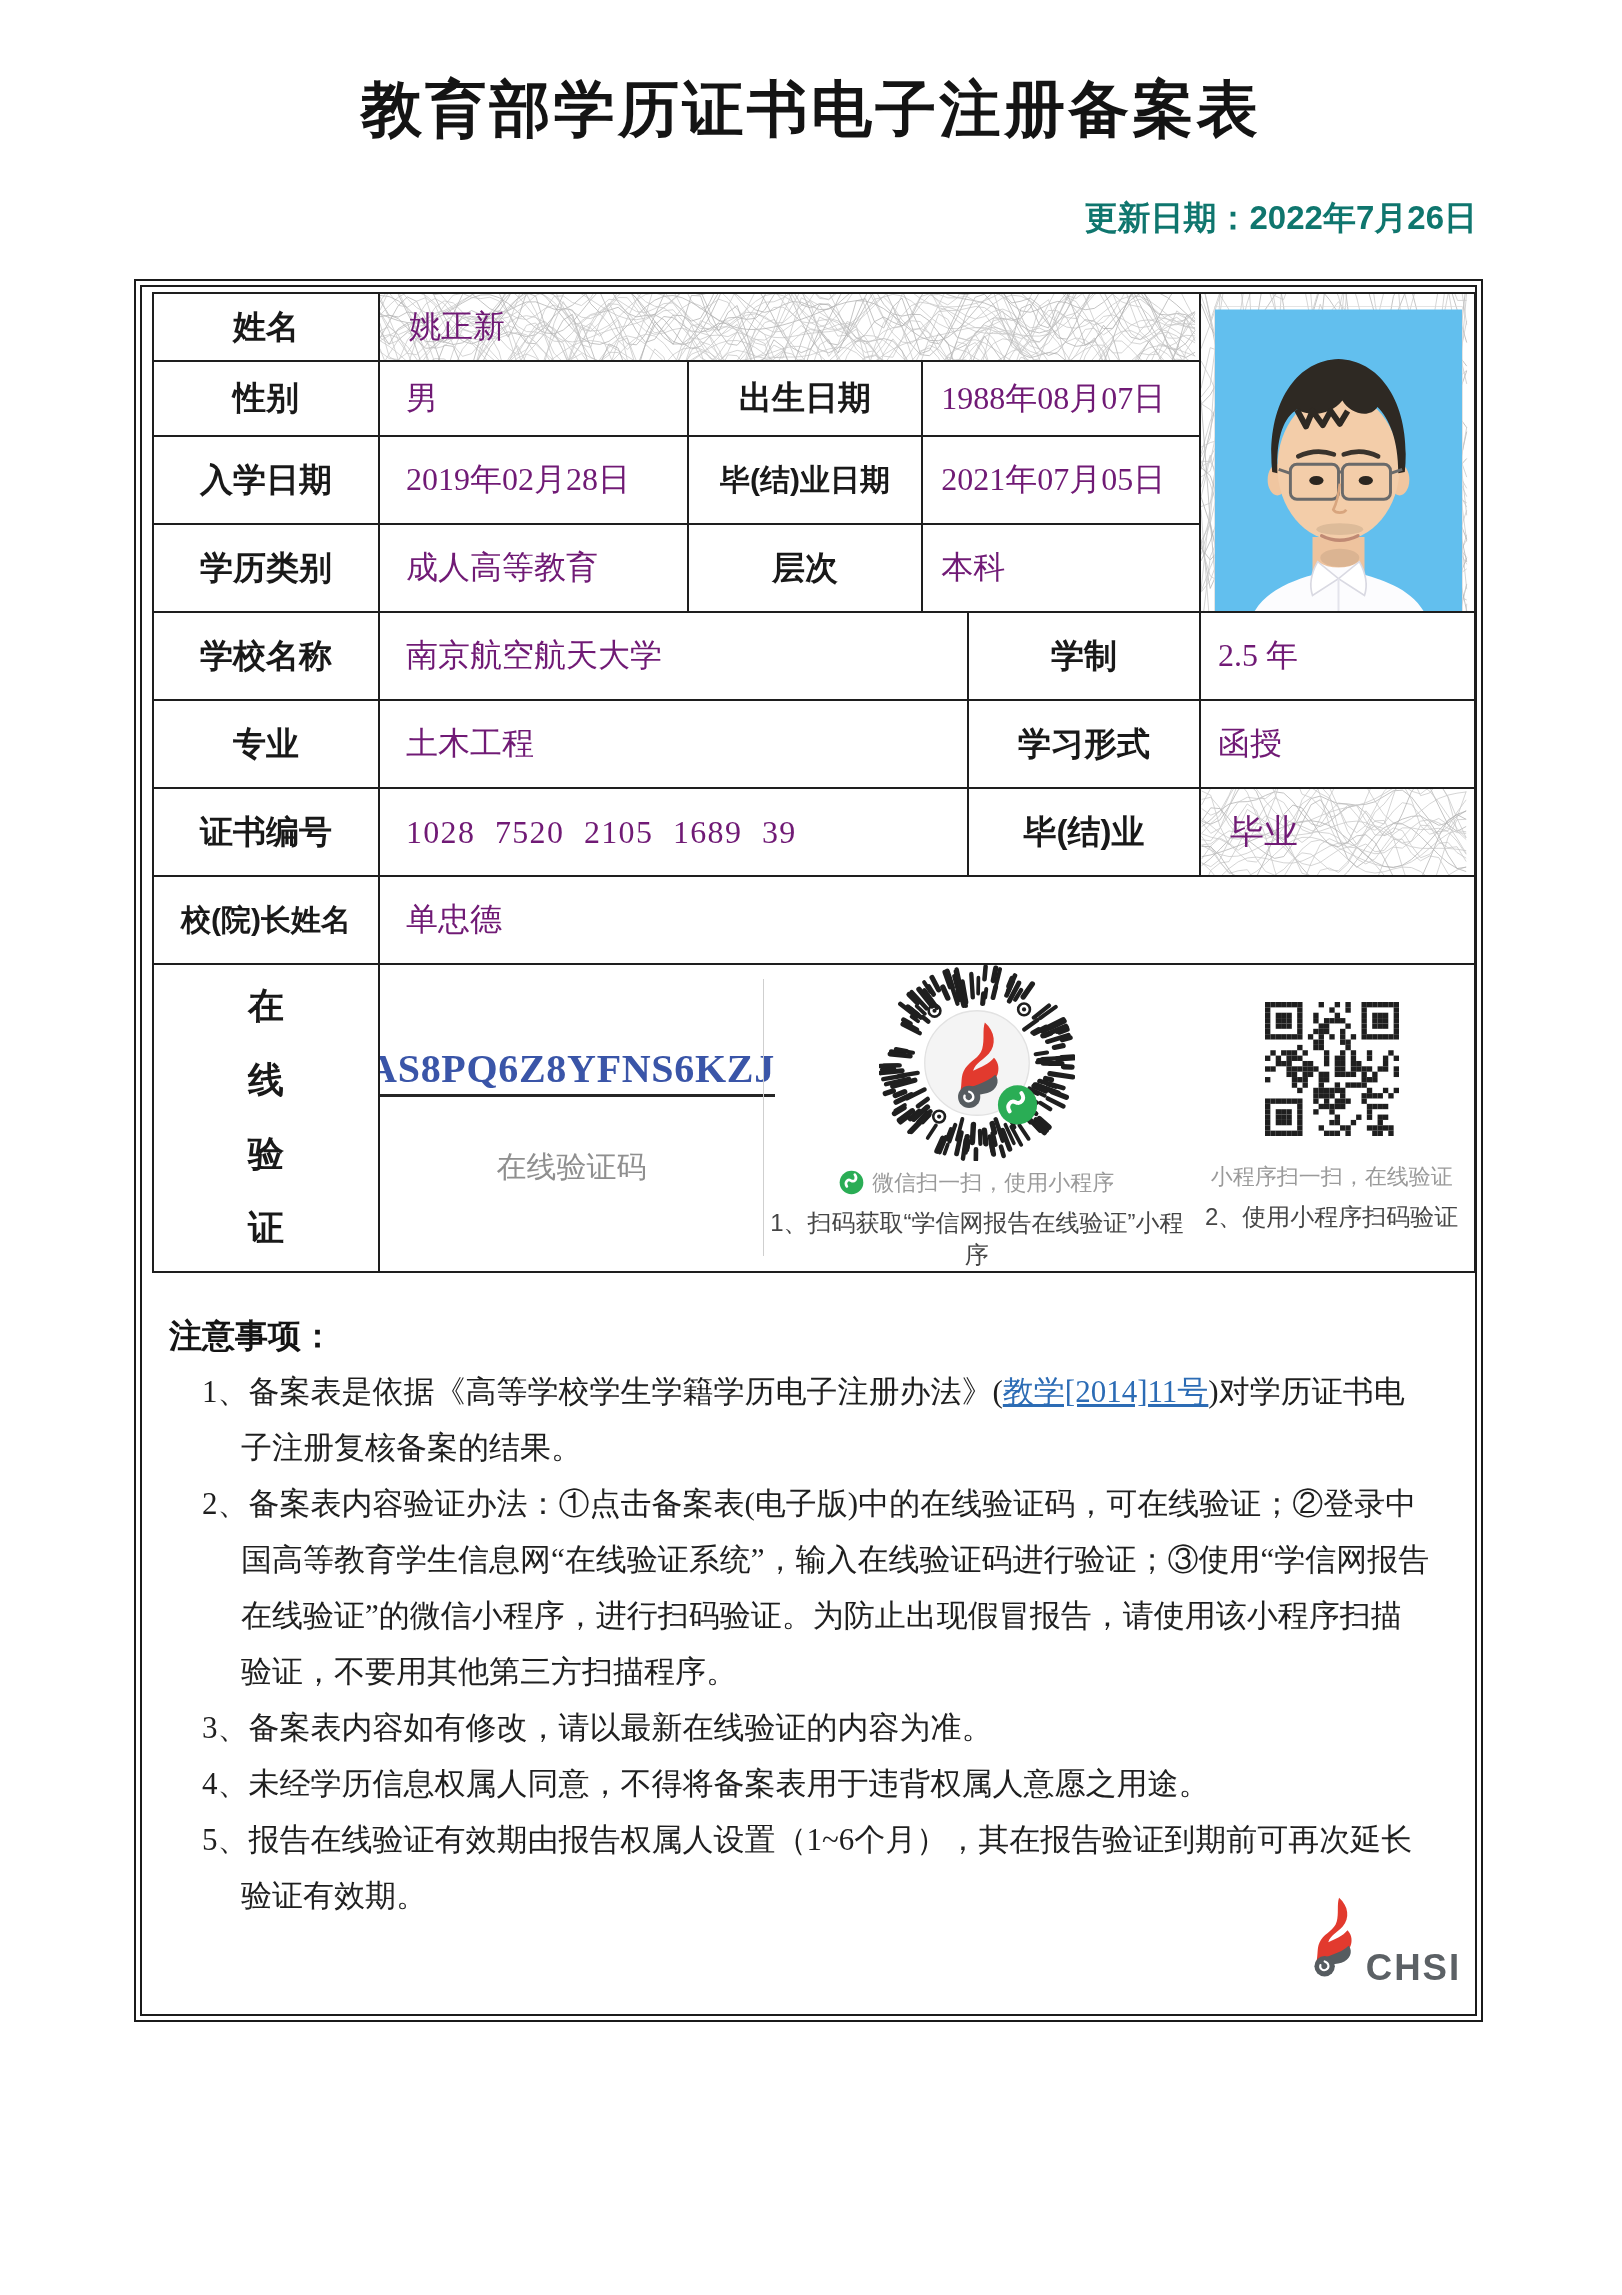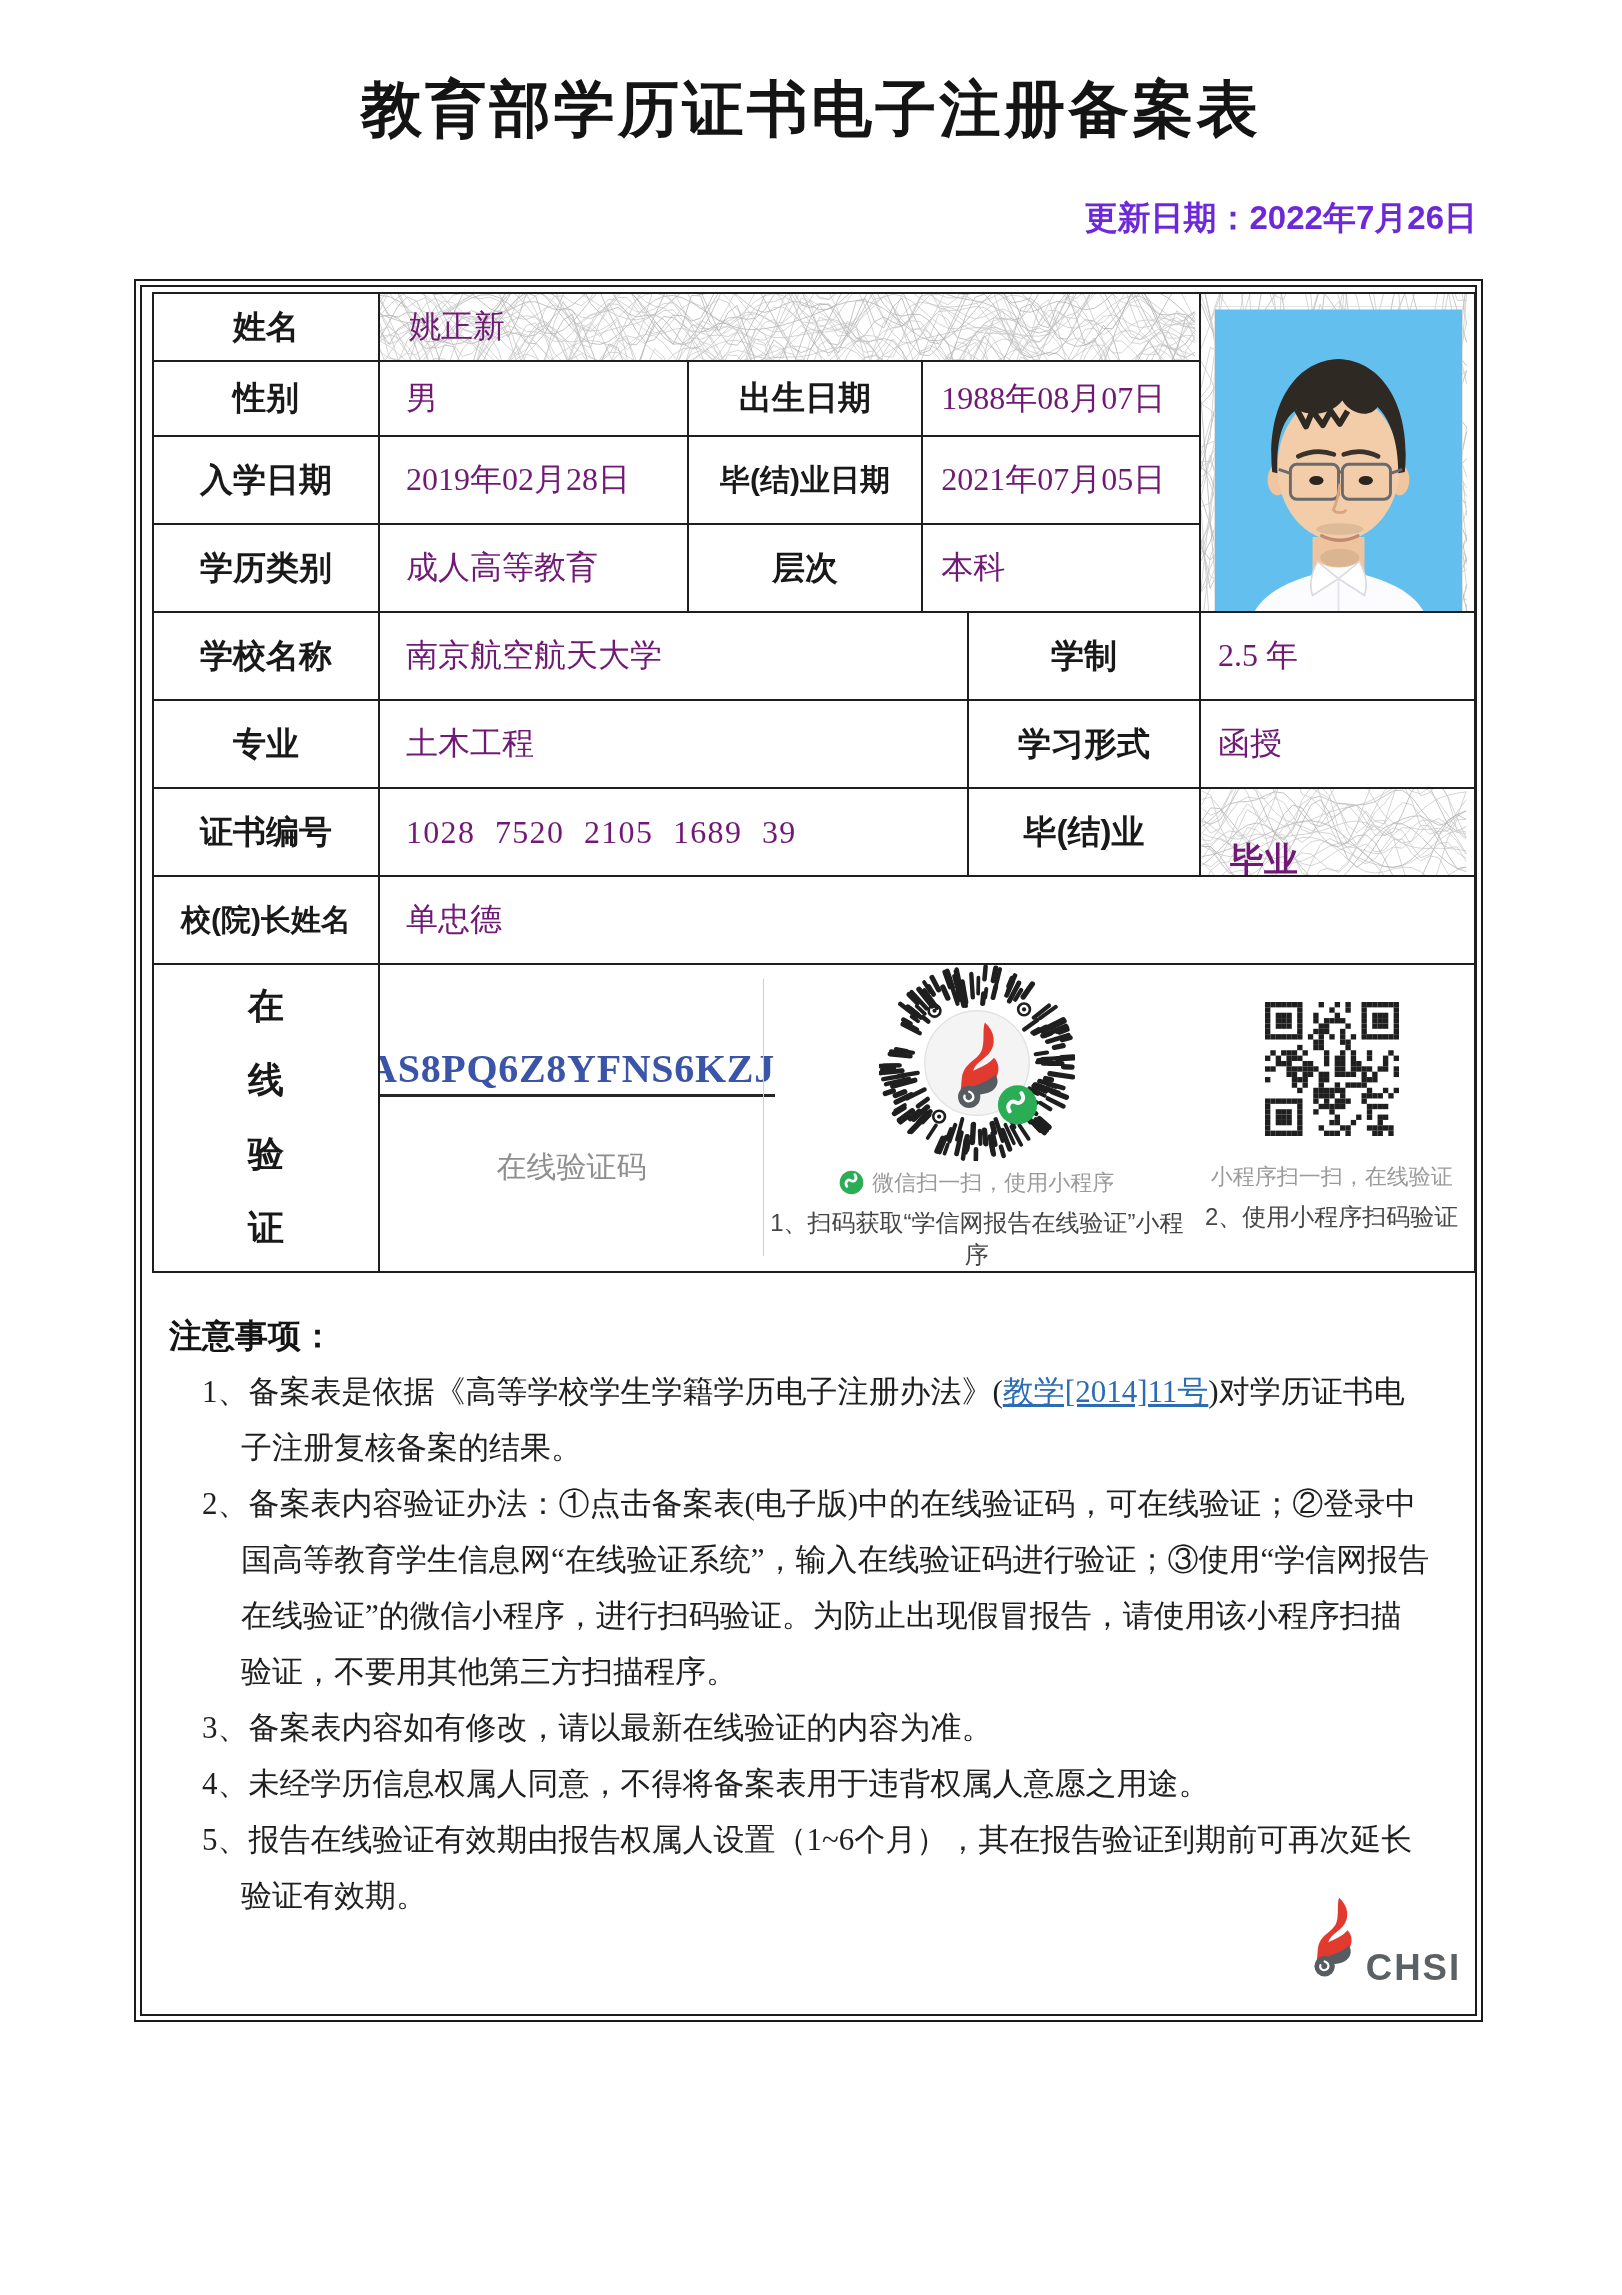--- a/index.html
+++ b/index.html
@@ -1,33 +1,33 @@
 <!DOCTYPE html>
 <html style="--code-link: #3a55a8; --note-link: #2c6cb5; --photo-blue: #62bfee; --wechat-green: #2aad55; --chsi-red: #e23a2e; --caption-gray: #9a9a9a; --qr-dark: #1f1f1f;font-size:10.5px"><head>
 <meta charset="utf-8">
 <style>
   html,body{margin:0;padding:0;background:#ffffff;}
   .page{position:relative;width:1622px;height:2295px;background:#fff;overflow:hidden;
         font-family:"Liberation Sans",sans-serif;color:#1c1c1c;}
   .doc-title{position:absolute;top:69px;left:0;width:100%;text-align:center;
         font-size:61px;font-weight:bold;letter-spacing:3.3px;color:#141414;}
-  .update-date{position:absolute;top:196px;right:145px;font-size:33px;font-weight:bold;color:#6d28d9;}
+  .update-date{position:absolute;top:196px;right:145px;font-size:33px;font-weight:bold;color:#0f766e;}
   .frame{position:absolute;left:134px;top:279px;width:1345px;height:1739px;border:2.6px solid #1b1b1b;}
   .frame-inner{position:absolute;inset:3.9px;border:2px solid #1b1b1b;}
 
   table.info{position:absolute;left:152px;top:292px;border-collapse:collapse;table-layout:fixed;}
   table.info td{border:2px solid #1e1e1e;vertical-align:middle;overflow:hidden;}
   td.lbl{font-weight:bold;font-size:33px;text-align:center;color:#191919;
          font-family:"Liberation Sans",sans-serif;padding:0 2.6px;}
   td.val{font-family:"Liberation Serif",serif;font-size:32px;color:#701a75;padding-left:26px;}
   td.guill{position:relative;padding:0;}
   td.guill .gv{position:absolute;left:29px;top:50%;transform:translateY(-50%);z-index:2;}
   td.guill svg.guilloche{position:absolute;inset:0;z-index:1;}
   .cert-no{letter-spacing:1.3px;word-spacing:10.5px;font-size:34px;}
-  .grad-status{font-weight:700;font-size:34px;margin-top:28px;}
+  .grad-status{font-weight:400;font-size:34px;}
 
   td.photo-cell{position:relative;padding:0;}
   td.photo-cell svg.guilloche{position:absolute;inset:0;}
   .photo{position:absolute;left:13.7px;top:13px;width:247px;height:343px;z-index:2;box-shadow:0 0 0 0.7px #d8d8d8;}
 
   td.vlab{padding:0;}
   .vlab-inner{display:flex;flex-direction:column;align-items:center;justify-content:center;gap:25px;height:100%;
         font-weight:bold;font-size:36px;color:#191919;}
   td.vcell{padding:0;text-align:center;}
   .vrow{display:flex;height:100%;align-items:stretch;}

